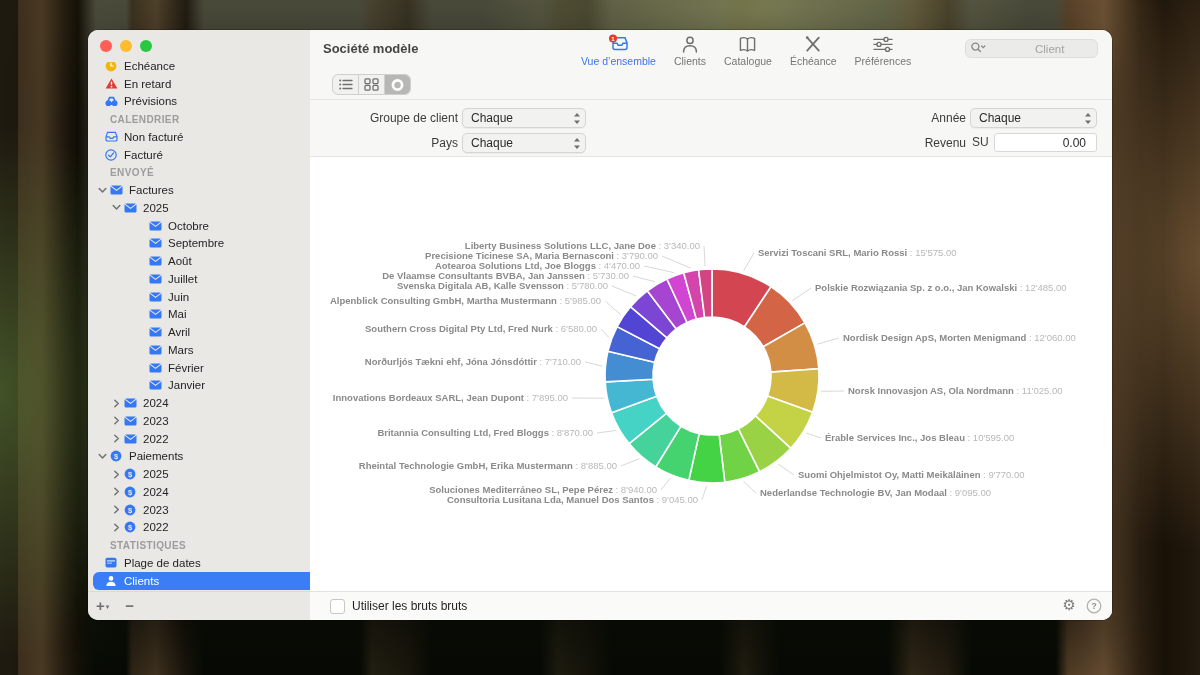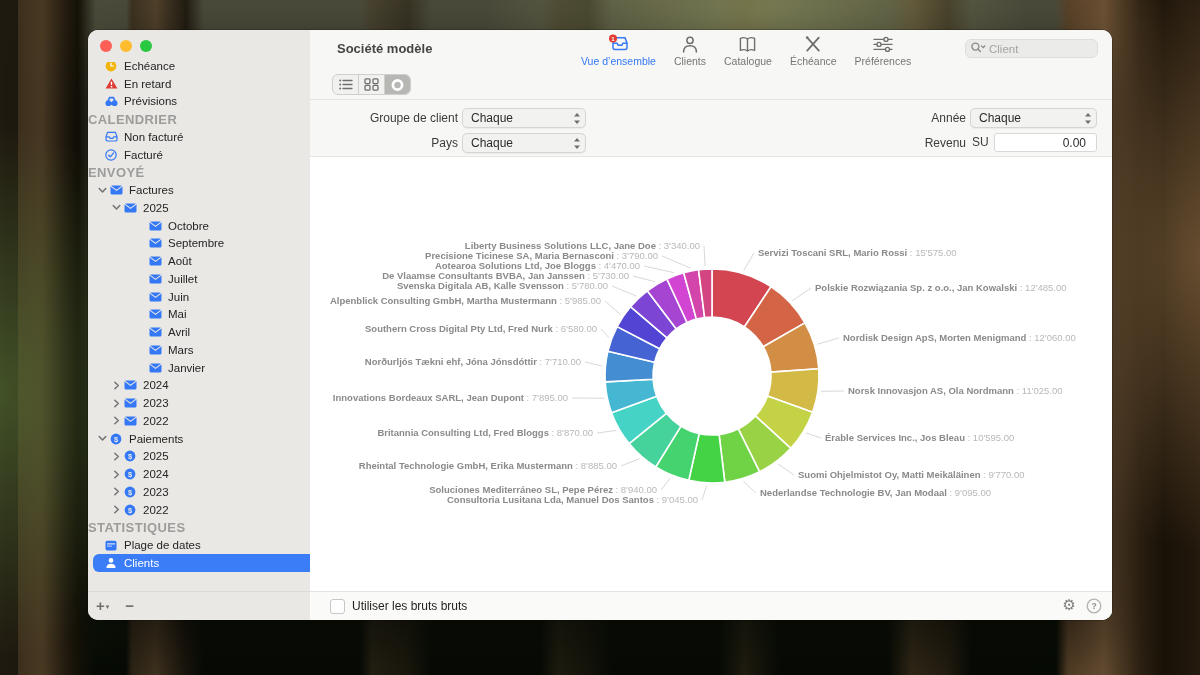--- a/index.html
+++ b/index.html
@@ -33,38 +33,38 @@
   .side-row.plain{padding-left:16px;}
   .side-row.lvl0{padding-left:8px;}
   .side-row.lvl1{padding-left:22px;}
   .side-row.lvl2{padding-left:47px;}
   .side-row .chev{width:13px;display:flex;justify-content:center;align-items:center;}
   .side-row .icn{width:14px;margin-right:6px;display:flex;align-items:center;justify-content:center;}
   .side-row .badge{position:absolute;right:10px;min-width:10px;padding:0 4px;height:13px;border-radius:7px;
     font-size:9.5px;font-weight:bold;color:#fff;display:flex;align-items:center;justify-content:center;}
   .badge.red{background:#e53b30;}.badge.gray{background:#9a9a98;}
   .side-row.selected{background:#3b7cf7;color:#fff;border-radius:6px;margin:0 5px;padding-left:11px;}
-  .side-header{height:17.75px;display:flex;align-items:center;padding-left:0;font-size:13px;
+  .side-header{height:17.75px;display:flex;align-items:center;padding-left:22px;font-size:10px;
     font-weight:bold;color:#9c9c9a;letter-spacing:.4px;}
   .side-footer{position:absolute;left:0;right:0;bottom:0;height:28px;border-top:1px solid rgba(0,0,0,.06);
     display:flex;align-items:center;color:#6f6f6d;}
   .sf-btn{font-size:15px;font-weight:bold;padding:0 8px;cursor:default;line-height:26px;}
   .sf-btn .caret{font-size:7px;vertical-align:2px;margin-left:1px;}
   
   .content{position:absolute;left:222px;top:0;right:0;bottom:0;background:#f7f7f5;}
-  .win-title{position:absolute;left:27px;top:11px;font-size:13px;font-weight:bold;color:#454545;}
+  .win-title{position:absolute;left:13px;top:11px;font-size:13px;font-weight:bold;color:#454545;}
   .tb-nav{position:absolute;left:262px;top:3px;display:flex;align-items:center;}
   .tb-item{display:flex;flex-direction:column;align-items:center;padding:0 9px;}
   .tb-item .tb-ic{height:21px;display:flex;align-items:flex-end;}
   .tb-item .tb-lb{font-size:10.5px;color:#767674;margin-top:1px;white-space:nowrap;}
   .tb-item.active .tb-lb{color:#3478f6;}
   .searchbox{position:absolute;right:14px;top:9px;width:133px;height:19px;background:#ebebe9;
     border:1px solid #dddddb;border-radius:6px;display:flex;align-items:center;padding:0 4px;box-sizing:border-box;}
   .searchbox input{border:none;background:transparent;outline:none;font-size:11.5px;width:90px;
-    color:#3c3c3c;font-family:inherit;}
+    color:#3c3c3c;font-family:inherit;margin-left:46px;}
   .searchbox input::placeholder{color:#a3a3a1;}
   .segwrap{position:absolute;left:22px;top:44px;display:flex;border:1px solid #cfcfcd;border-radius:6px;
     overflow:hidden;background:#f1f1ef;}
   .seg{width:25px;height:19px;display:flex;align-items:center;justify-content:center;border-right:1px solid #cfcfcd;}
   .seg:last-child{border-right:none;}
   .seg.sel{background:#b7b7b4;}
   .hairline{position:absolute;left:0;right:0;height:1px;background:#e4e4e2;}
   
   .flabel{position:absolute;font-size:12px;color:#3c3c3c;height:20px;line-height:20px;text-align:right;}
   .fselect{position:absolute;height:20px;background:#f2f2f0;border:1px solid #d5d5d3;border-radius:5px;
@@ -252,20 +252,30 @@
             </div>
             <div class="side-row lvl2">
               <span class="chev"></span>
               <span class="icn">
                 <svg width="13" height="10" viewBox="0 0 13 10">
                   <rect x="0.5" y="0.5" width="12" height="9" rx="1.5" fill="#3478f6"></rect>
                   <path d="M1.2 1.4 L6.5 5.4 L11.8 1.4" stroke="#e9e8e5" stroke-width="1.1" fill="none" stroke-linecap="round"></path>
                 </svg>
               </span>
               <span class="lbl">Mars</span>
+            </div>
+            <div class="side-row lvl2">
+              <span class="chev"></span>
+              <span class="icn">
+                <svg width="13" height="10" viewBox="0 0 13 10">
+                  <rect x="0.5" y="0.5" width="12" height="9" rx="1.5" fill="#3478f6"></rect>
+                  <path d="M1.2 1.4 L6.5 5.4 L11.8 1.4" stroke="#e9e8e5" stroke-width="1.1" fill="none" stroke-linecap="round"></path>
+                </svg>
+              </span>
+              <span class="lbl">Février</span>
             </div>
             <div class="side-row lvl2">
               <span class="chev"></span>
               <span class="icn">
                 <svg width="13" height="10" viewBox="0 0 13 10">
                   <rect x="0.5" y="0.5" width="12" height="9" rx="1.5" fill="#3478f6"></rect>
                   <path d="M1.2 1.4 L6.5 5.4 L11.8 1.4" stroke="#e9e8e5" stroke-width="1.1" fill="none" stroke-linecap="round"></path>
                 </svg>
               </span>
               <span class="lbl">Janvier</span>

